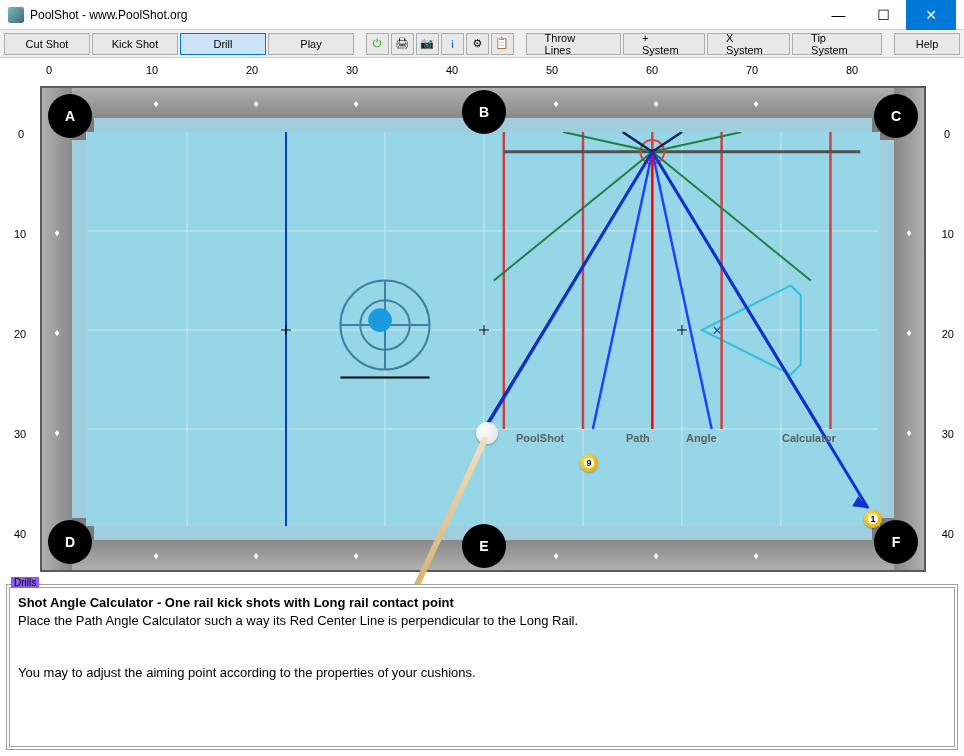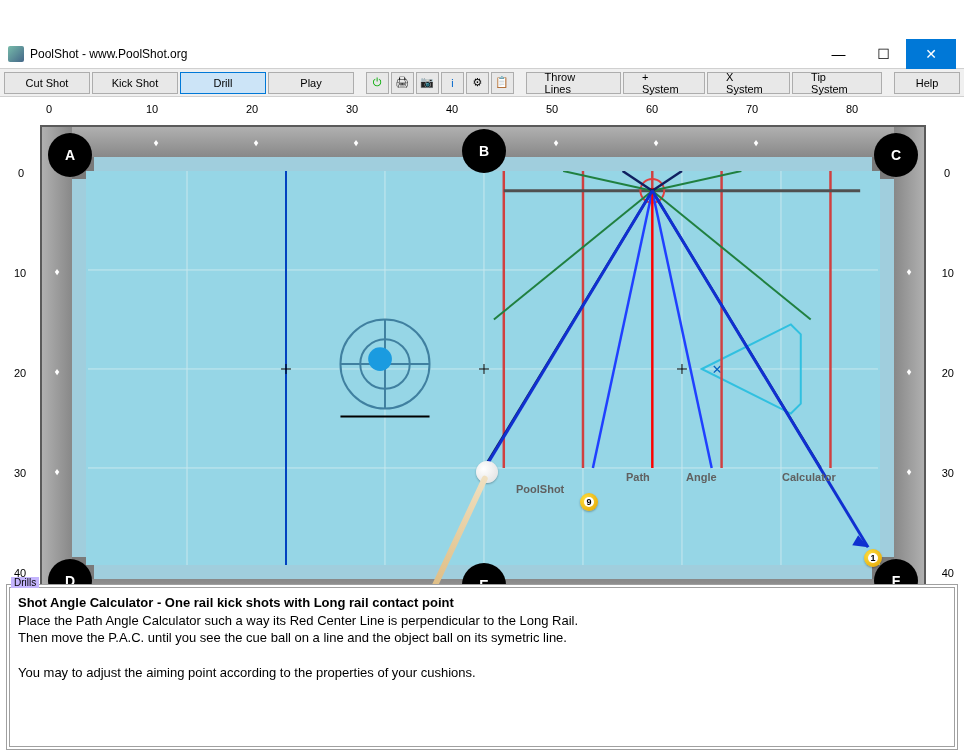--- a/index.html
+++ b/index.html
@@ -1,17 +1,17 @@
 <!DOCTYPE html>
 <html><head>
 <meta charset="utf-8">
 <style>
 * { box-sizing: border-box; margin: 0; padding: 0; }
 body { font-family: Tahoma, Arial, sans-serif; font-size: 11px; background: #fff; overflow: hidden; width: 964px; height: 756px; }
-.title-bar { height: 30px; background: #fff; display: flex; align-items: center; padding: 0 8px; border-bottom: 1px solid #d0d0d0; margin-top: 39px; }
+.title-bar { height: 30px; background: #fff; display: flex; align-items: center; padding: 0 8px; border-bottom: 1px solid #d0d0d0; }
 .title-bar .icon { width: 16px; height: 16px; background: linear-gradient(135deg,#7ba,#468); border-radius: 2px; margin-right: 6px; }
 .title-bar .title { flex: 1; color: #000; font-size: 12px; }
 .win-btn { width: 45px; height: 30px; display: flex; align-items: center; justify-content: center; color: #000; font-size: 14px; cursor: default; }
 .win-btn.close { background: #0078d7; color: #fff; width: 50px; }
 .toolbar { height: 28px; background: #f0f0f0; display: flex; align-items: center; padding: 2px 4px; gap: 2px; border-bottom: 1px solid #d0d0d0; }
 .btn { height: 22px; padding: 0 18px; background: #e8e8e8; border: 1px solid #adadad; font-size: 11px; display: flex; align-items: center; justify-content: center; cursor: default; }
 .btn.wide { min-width: 86px; }
 .btn.active { background: #cce4f7; border-color: #0078d7; }
 .ibtn { width: 24px; height: 22px; background: #e8e8e8; border: 1px solid #adadad; display: flex; align-items: center; justify-content: center; }
 .spacer { width: 8px; }
@@ -25,21 +25,21 @@
 .rail.right { right: 0; top: 0; bottom: 0; width: 30px; background: linear-gradient(90deg,#888,#b0b0b0); }
 .cushion { position: absolute; background: #a0cedd; }
 .cushion.top { left: 52px; right: 52px; top: 30px; height: 14px; }
 .cushion.bottom { left: 52px; right: 52px; bottom: 30px; height: 14px; }
 .cushion.left { left: 30px; top: 52px; bottom: 52px; width: 14px; }
 .cushion.right { right: 30px; top: 52px; bottom: 52px; width: 14px; }
 .cloth { position: absolute; left: 44px; right: 44px; top: 44px; bottom: 44px; background: #96d6e6; }
 .pocket { position: absolute; width: 44px; height: 44px; background: #000; border-radius: 50%; display: flex; align-items: center; justify-content: center; color: #fff; font-size: 14px; font-weight: bold; }
 .diamond { position: absolute; width: 8px; height: 8px; color: #fff; display:flex; align-items:center; justify-content:center; font-size:10px; }
 .drills-panel { position: absolute; left: 6px; right: 6px; top: 584px; bottom: 6px; border: 1px solid #a0a0a0; background: #fff; padding: 2px; }
-.drills-panel .lbl { position: absolute; top: -8px; left: 4px; background: #c4b5fd; font-size: 10px; padding: 0 3px; }
+.drills-panel .lbl { position: absolute; top: -8px; left: 4px; background: #8b5cf6; font-size: 10px; padding: 0 3px; }
 .drills-text { border: 1px solid #a0a0a0; height: 100%; padding: 6px 8px; font-size: 13px; line-height: 1.35; }
 .drills-text b { font-weight: bold; }
 .pac-label { position: absolute; font-size: 11px; font-weight: bold; color: #606060; }
 .cue-stick { position: absolute; width: 6px; height: 200px; background: linear-gradient(to bottom, #f0e0c0, #d4a860); transform-origin: top center; border-radius: 3px; }
 </style>
 </head>
 <body>
 
 <div class="title-bar">
   <div class="icon"></div>
@@ -201,21 +201,21 @@
             <line x1="630" y1="300" x2="570" y2="20"></line>
         </g>
 
         <line x1="570" y1="20" x2="570" y2="300" stroke="#ff0000" stroke-width="2"></line>
 
         <line x1="401" y1="300" x2="570" y2="20" stroke="#1030d0" stroke-width="3"></line>
         <line x1="570" y1="20" x2="788" y2="380" stroke="#1030d0" stroke-width="3"></line>
         <polygon points="788,380 778,368 772,378" fill="#1030d0"></polygon>
       </svg>
 
-      <div class="pac-label" style="left:430px;top:312px">PoolShot</div>
+      <div class="pac-label" style="left:430px;top:300px">PoolShot</div>
       <div class="pac-label" style="left:540px;top:300px">Path</div>
       <div class="pac-label" style="left:600px;top:300px">Angle</div>
       <div class="pac-label" style="left:696px;top:300px">Calculator</div>
 
       <div style="position:absolute;left:390px;top:290px;width:22px;height:22px;border-radius:50%;background:radial-gradient(circle at 35% 35%,#fff,#ddd);box-shadow:0 1px 2px rgba(0,0,0,.3)"></div>
 
       <div style="position:absolute;left:494px;top:322px;width:18px;height:18px;border-radius:50%;background:radial-gradient(circle at 35% 35%,#ffe040,#e0a000);display:flex;align-items:center;justify-content:center;font-size:9px;font-weight:bold;box-shadow:0 1px 2px rgba(0,0,0,.3)">
           <span style="background:#fff;border-radius:50%;width:10px;height:10px;display:flex;align-items:center;justify-content:center">9</span>
         </div>
 
@@ -233,17 +233,17 @@
     <div class="pocket" style="left:420px;bottom:2px">E</div>
     <div class="pocket" style="right:6px;bottom:6px">F</div>
   </div>
 </div>
 
 <div class="drills-panel">
   <div class="lbl">Drills</div>
   <div class="drills-text">
     <b>Shot Angle Calculator - One rail kick shots with Long rail contact point</b><br>
     <span>Place the Path Angle Calculator such a way its Red Center Line is perpendicular to the Long Rail.</span><br>
-    <span>Then move the P.A.C. until you see the cue ball on a line and the object ball on its symetric line.</span><br>
+    <br>
     <br>
     <span>You may to adjust the aiming point according to the properties of your cushions.</span><br>
   </div>
 </div>
 
 </body></html>

